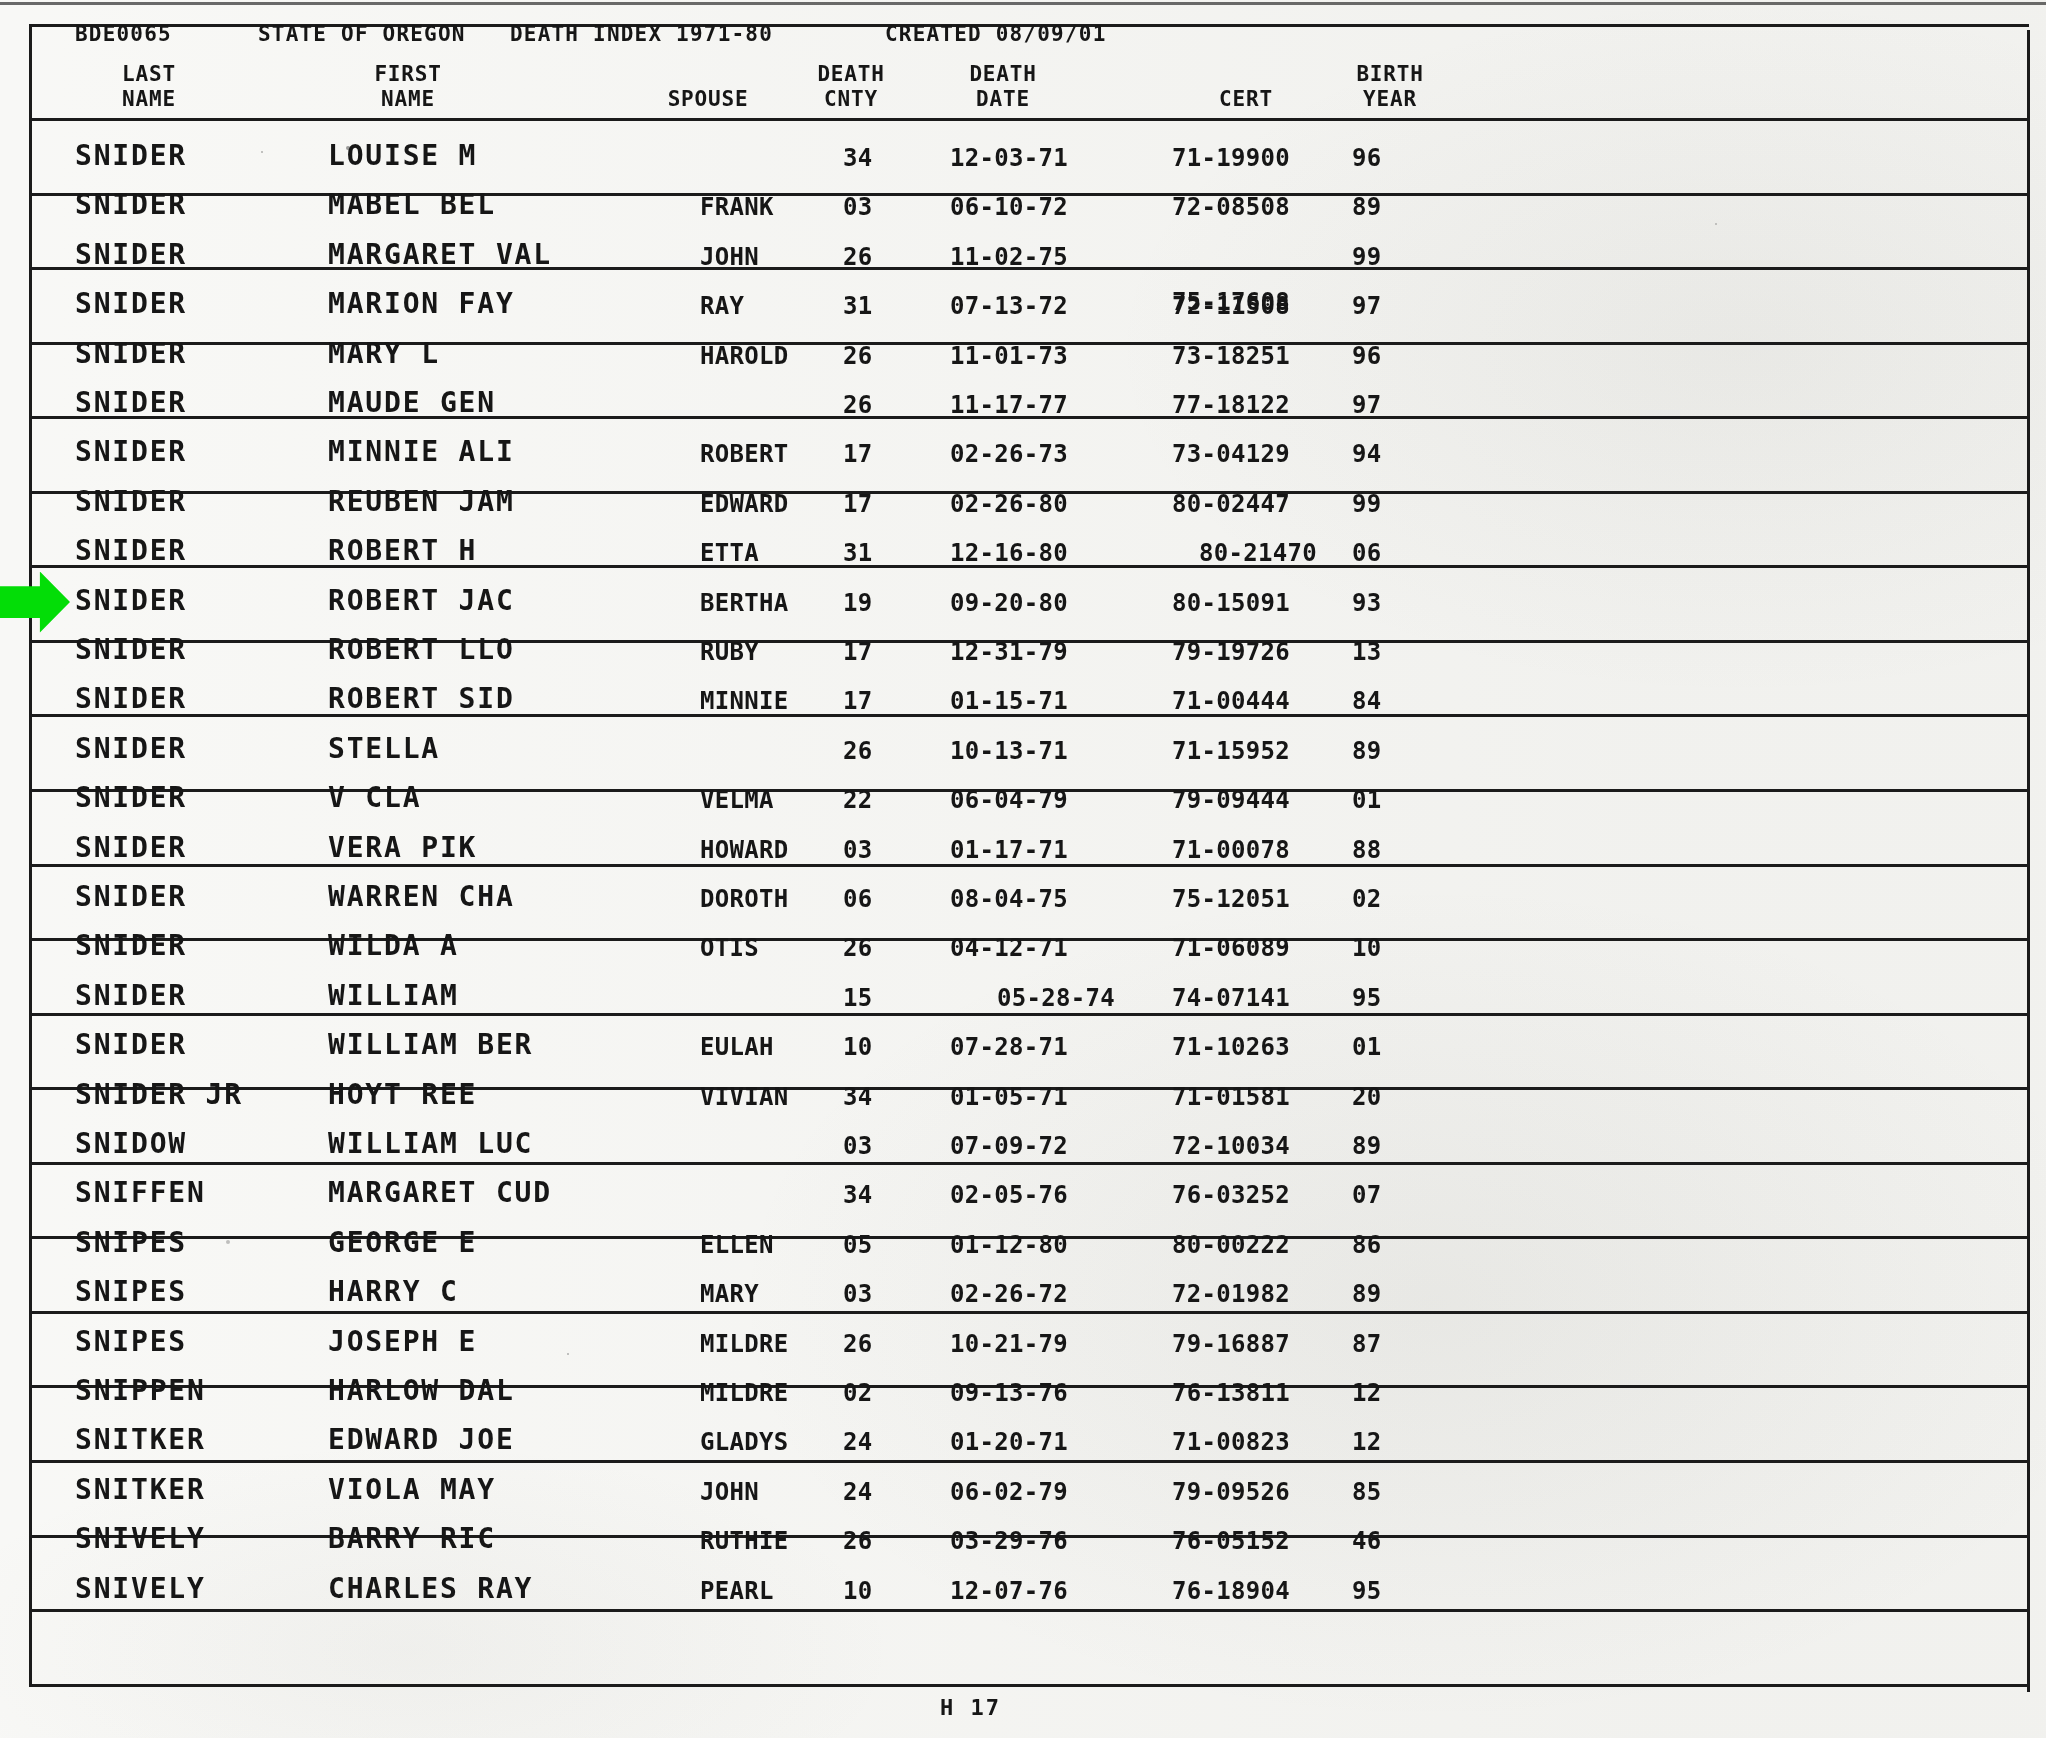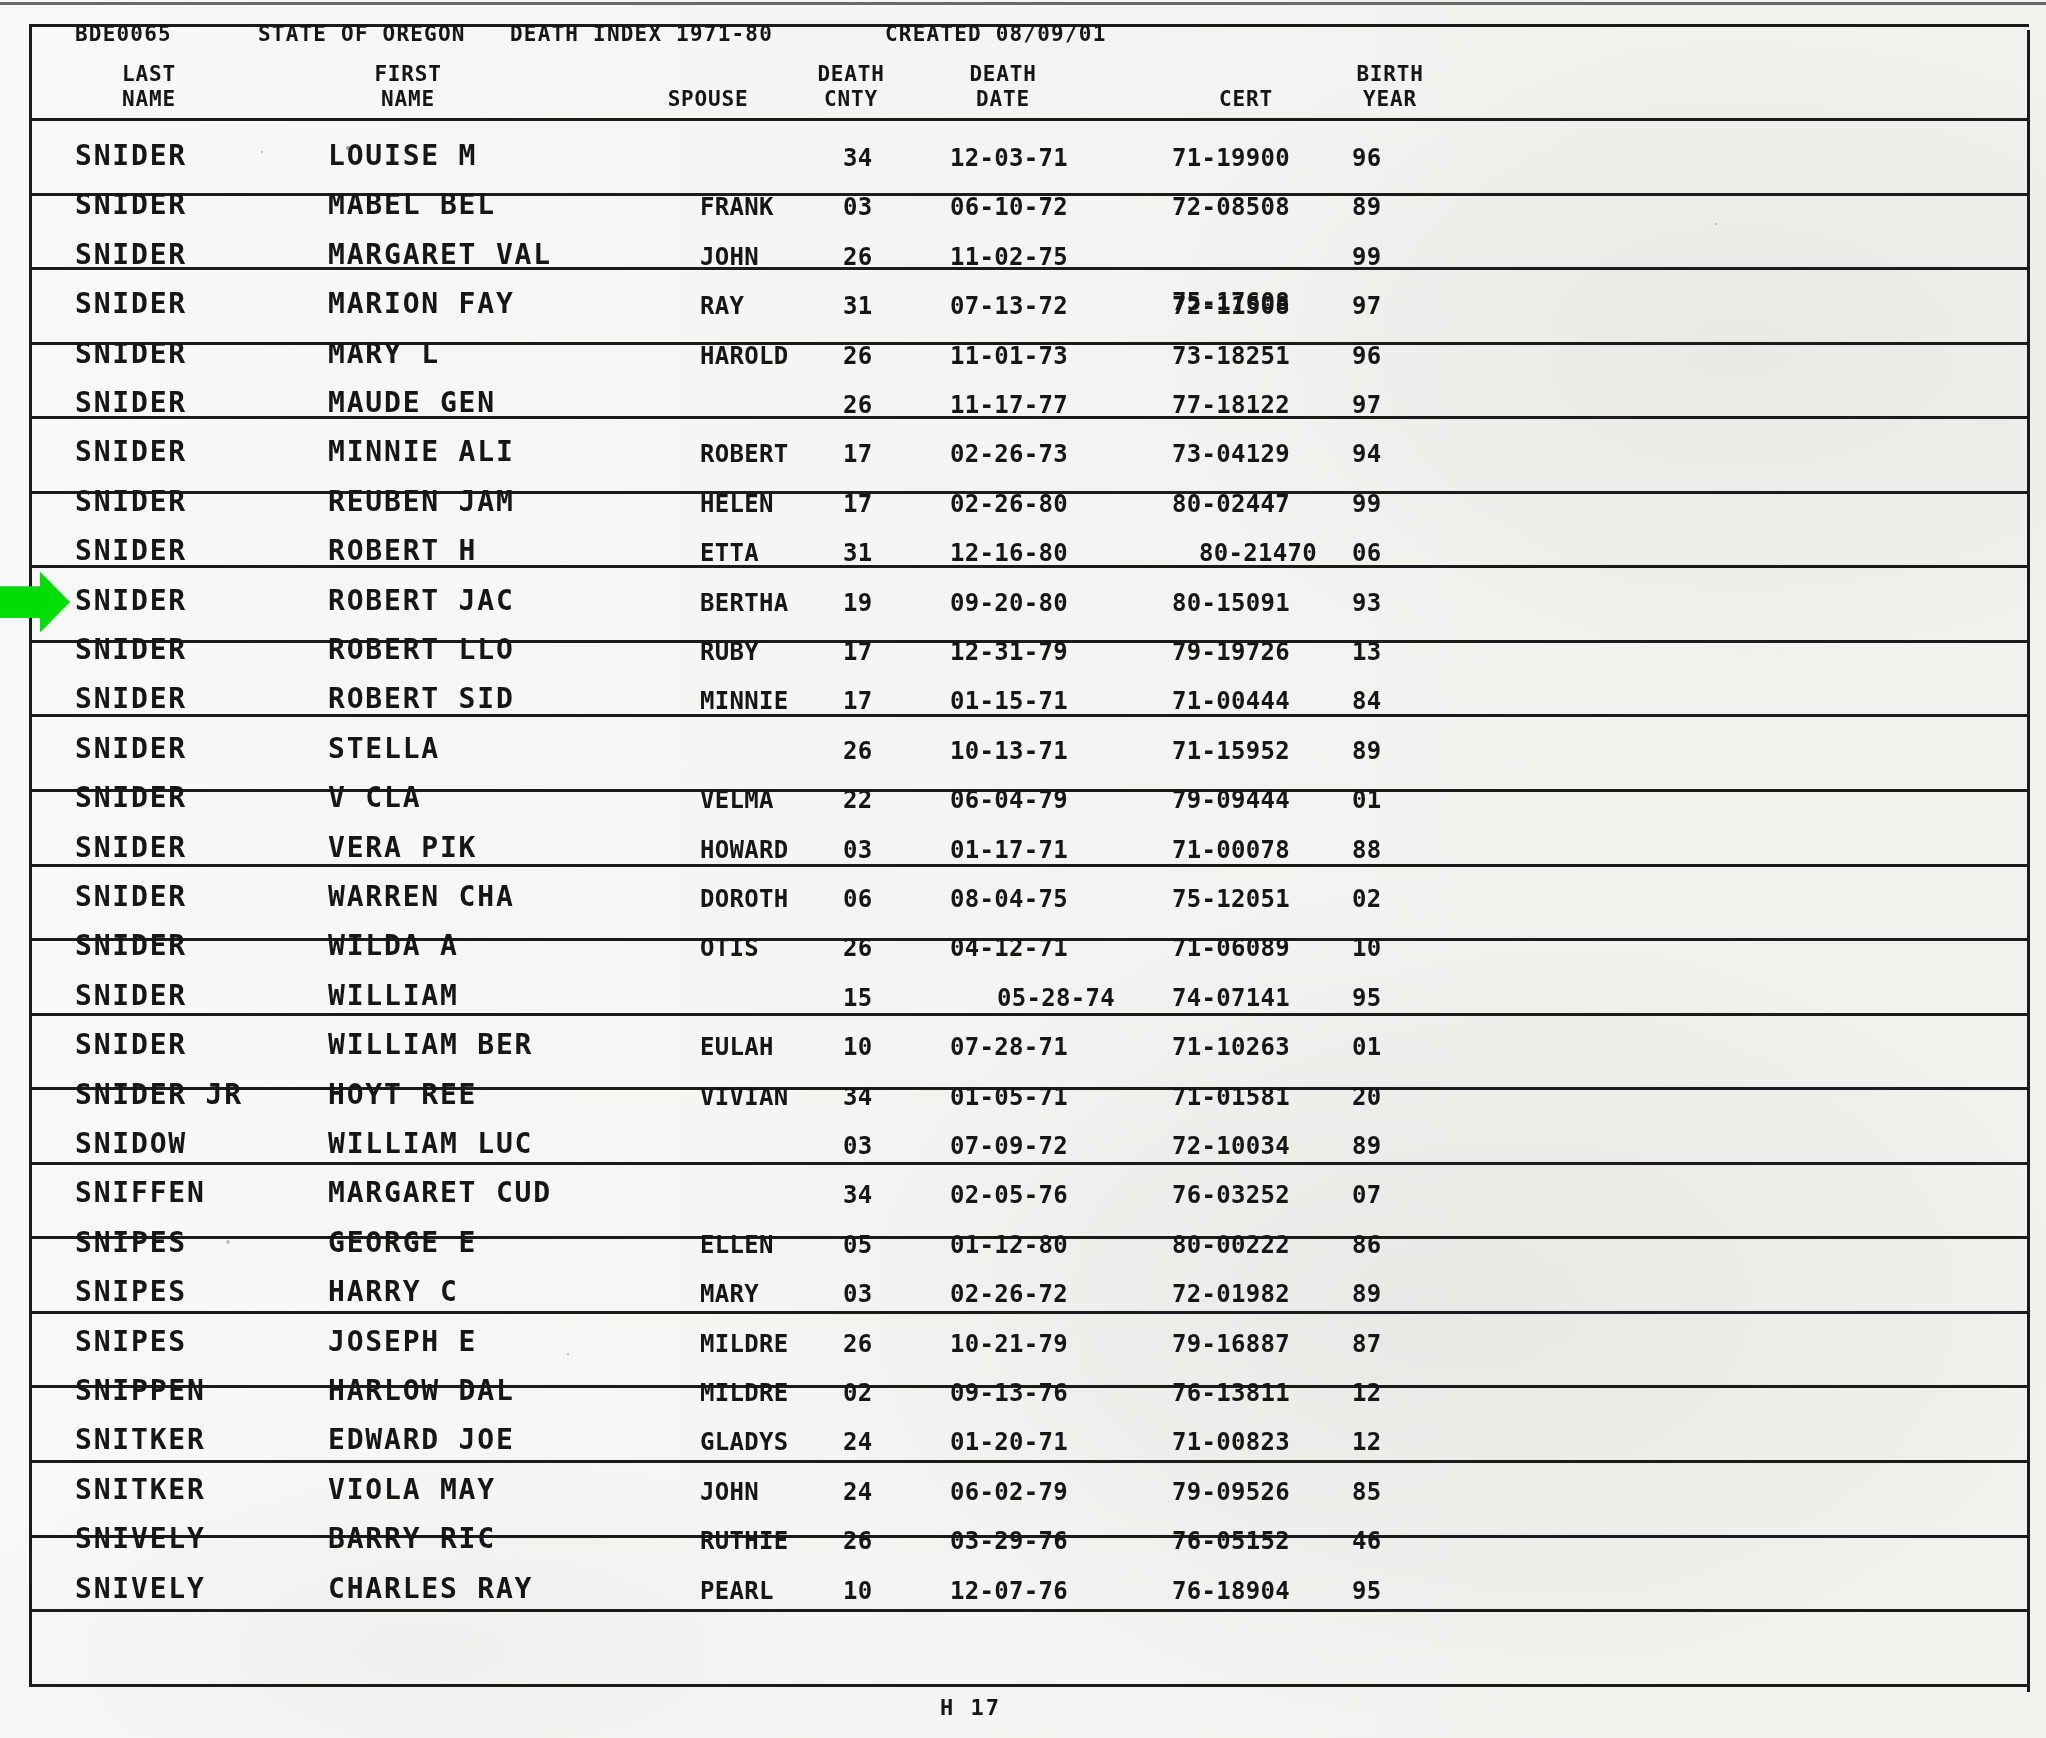--- a/index.html
+++ b/index.html
@@ -146,21 +146,21 @@
         <span class="cell cw" style="left: 328px;">MINNIE ALI</span>
         <span class="cell cn" style="left: 700px;">ROBERT</span>
         <span class="cell cn" style="left: 843px;">17</span>
         <span class="cell cn" style="left: 950px;">02-26-73</span>
         <span class="cell cn" style="left: 1172px;">73-04129</span>
         <span class="cell cn" style="left: 1352px;">94</span>
       </div>
       <div class="row" style="top: 486.8px;">
         <span class="cell cw" style="left: 75px;">SNIDER</span>
         <span class="cell cw" style="left: 328px;">REUBEN JAM</span>
-        <span class="cell cn" style="left: 700px;">HELEN</span>
+        <span class="cell cn" style="left: 700px;">EDWARD</span>
         <span class="cell cn" style="left: 843px;">17</span>
         <span class="cell cn" style="left: 950px;">02-26-80</span>
         <span class="cell cn" style="left: 1172px;">80-02447</span>
         <span class="cell cn" style="left: 1352px;">99</span>
       </div>
       <div class="row" style="top: 536.2px;">
         <span class="cell cw" style="left: 75px;">SNIDER</span>
         <span class="cell cw" style="left: 328px;">ROBERT H</span>
         <span class="cell cn" style="left: 700px;">ETTA</span>
         <span class="cell cn" style="left: 843px;">31</span>

